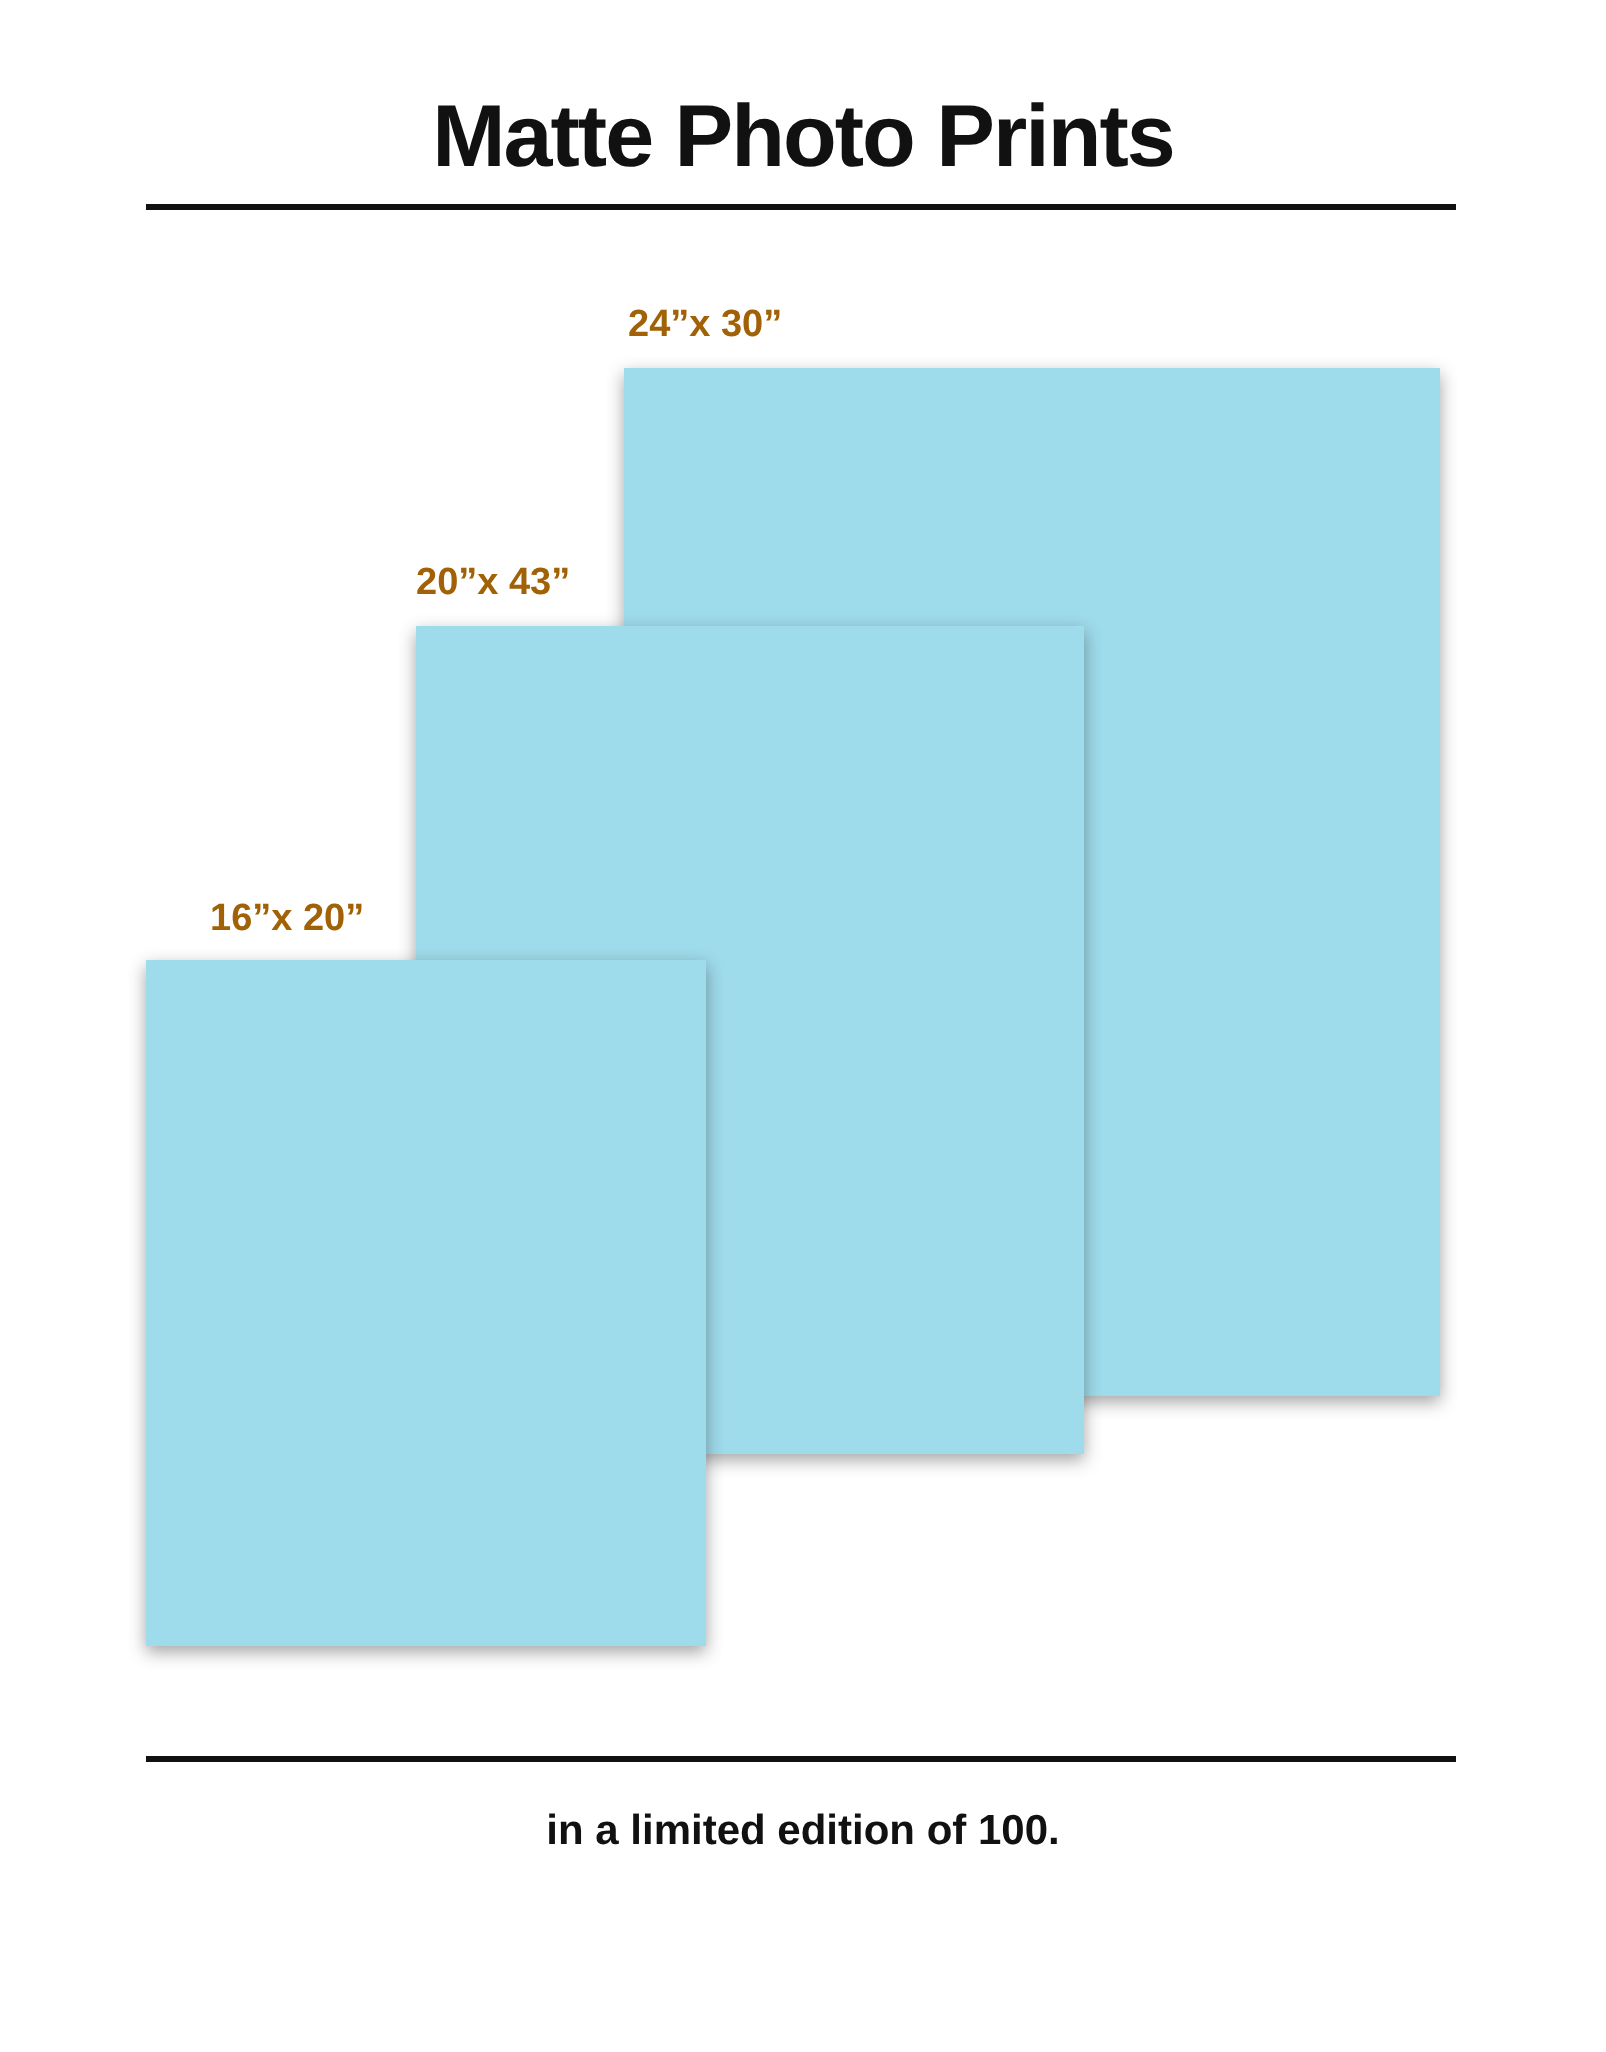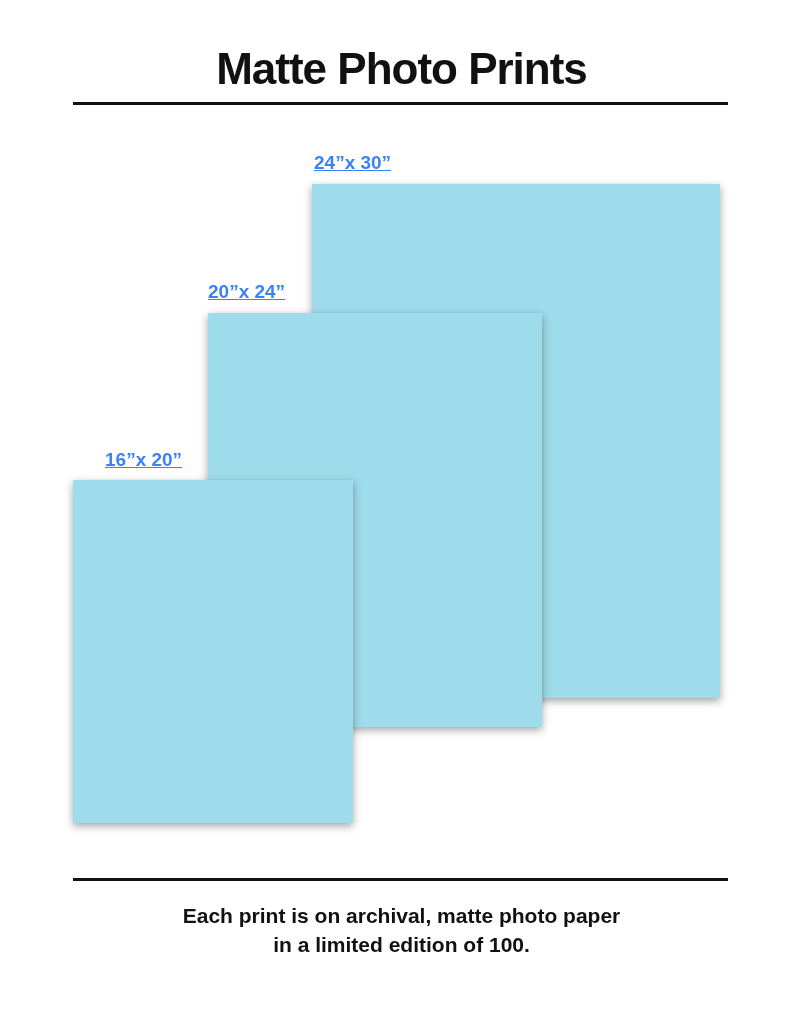--- a/index.html
+++ b/index.html
@@ -37,24 +37,23 @@
     background: #9edbeb;
     box-shadow: 0 3px 8px rgba(50, 50, 50, 0.45);
   }
   .print-24x30 { left: 312px; top: 184px; width: 408px; height: 514px; z-index: 1; }
   .print-20x24 { left: 208px; top: 313px; width: 334px; height: 414px; z-index: 2; }
   .print-16x20 { left: 73px;  top: 480px; width: 280px; height: 343px; z-index: 3; }
   .size-label {
     position: absolute;
     font-size: 19px;
     font-weight: bold;
-    color: #3b82f6;
+    color: #a16207;
     white-space: nowrap;
     z-index: 4;
-    text-decoration: underline;
   }
   .label-24x30 { left: 314px; top: 152px; }
   .label-20x24 { left: 208px; top: 281px; }
   .label-16x20 { left: 75px;  top: 449px; margin-left: 30px; }
   .caption {
     position: absolute;
     left: 0;
     top: 901px;
     width: 803px;
     text-align: center;
@@ -69,26 +68,25 @@
 
 <div class="page">
 
   <h1 class="title">Matte Photo Prints</h1>
 
   <div class="rule rule-top"></div>
 
   <div class="size-label label-24x30">24”x 30”</div>
   <div class="print print-24x30"></div>
 
-  <div class="size-label label-20x24">20”x 24”</div>
+  <div class="size-label label-20x24">20”x 43”</div>
   <div class="print print-20x24"></div>
 
   <div class="size-label label-16x20">16”x 20”</div>
   <div class="print print-16x20"></div>
 
   <div class="rule rule-bottom"></div>
 
   <div class="caption">
-    <div>Each print is on archival, matte photo paper</div>
     <div>in a limited edition of 100.</div>
   </div>
 
 </div>
 
 </body></html>

